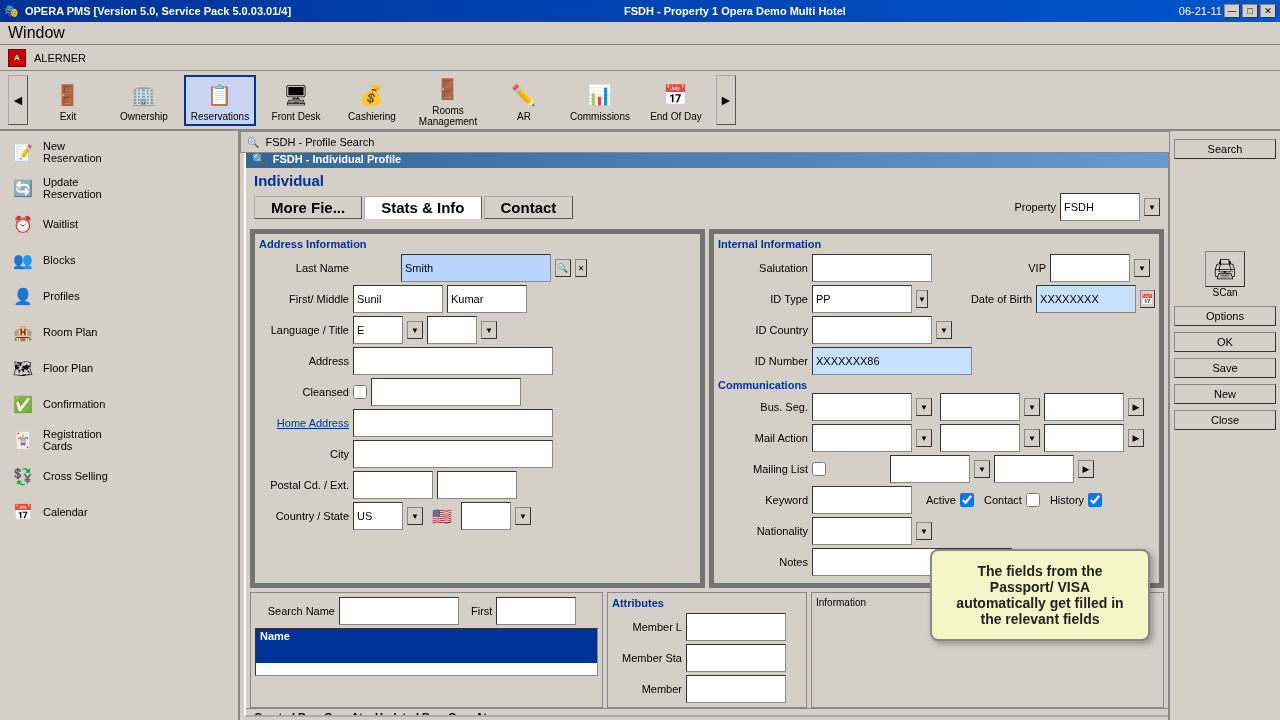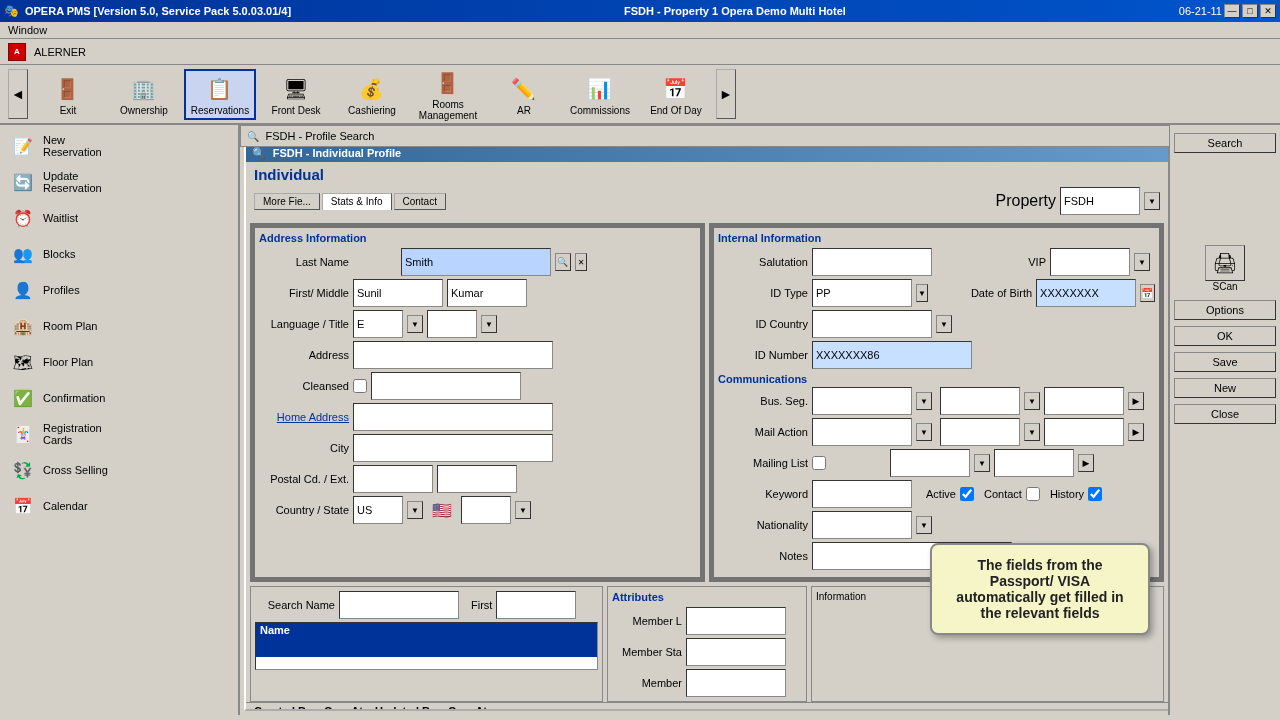--- a/index.html
+++ b/index.html
@@ -24,21 +24,21 @@
       width: 16px; height: 14px;
       display: flex; align-items: center; justify-content: center;
       font-size: 9px; cursor: pointer; color: #000;
     }
 
     
     .menu-bar {
       background: #d4d0c8;
       border-bottom: 1px solid #888;
       padding: 2px 8px;
-      font-size: 11px;
+      font-size: 16px;
     }
     .menu-bar span { cursor: pointer; }
 
     
     .toolbar {
       background: #d4d0c8;
       border-bottom: 2px solid #888;
       display: flex;
       align-items: center;
       padding: 4px 8px;
@@ -122,33 +122,34 @@
     .profile-header {
       background: #d4d0c8;
       padding: 4px 8px;
     }
     .profile-title { font-size: 15px; font-weight: bold; color: #003399; margin-bottom: 4px; }
 
     .tabs-row {
       display: flex; gap: 2px; margin-bottom: 4px;
     }
     .tab {
-      padding: 2px 8px;
+      padding: 2px 16px;
       border: 1px outset #aaa;
       background: #d4d0c8;
       cursor: pointer;
-      font-size: 10px;
+      font-size: 15px;
+      font-weight: bold;
     }
     .tab.active { background: #fff; border-bottom: none; }
 
     .property-row {
       display: flex; align-items: center; justify-content: flex-end;
       gap: 4px; margin-bottom: 4px;
     }
-    .property-label { font-size: 16px; margin-left: 12px; }
+    .property-label { font-size: 11px; margin-left: 12px; }
     .property-input {
       border: 1px inset #888; background: white; padding: 1px 4px;
       font-size: 11px; width: 80px;
     }
 
     
     .form-sections {
       display: flex;
       gap: 4px;
       padding: 0 4px;

